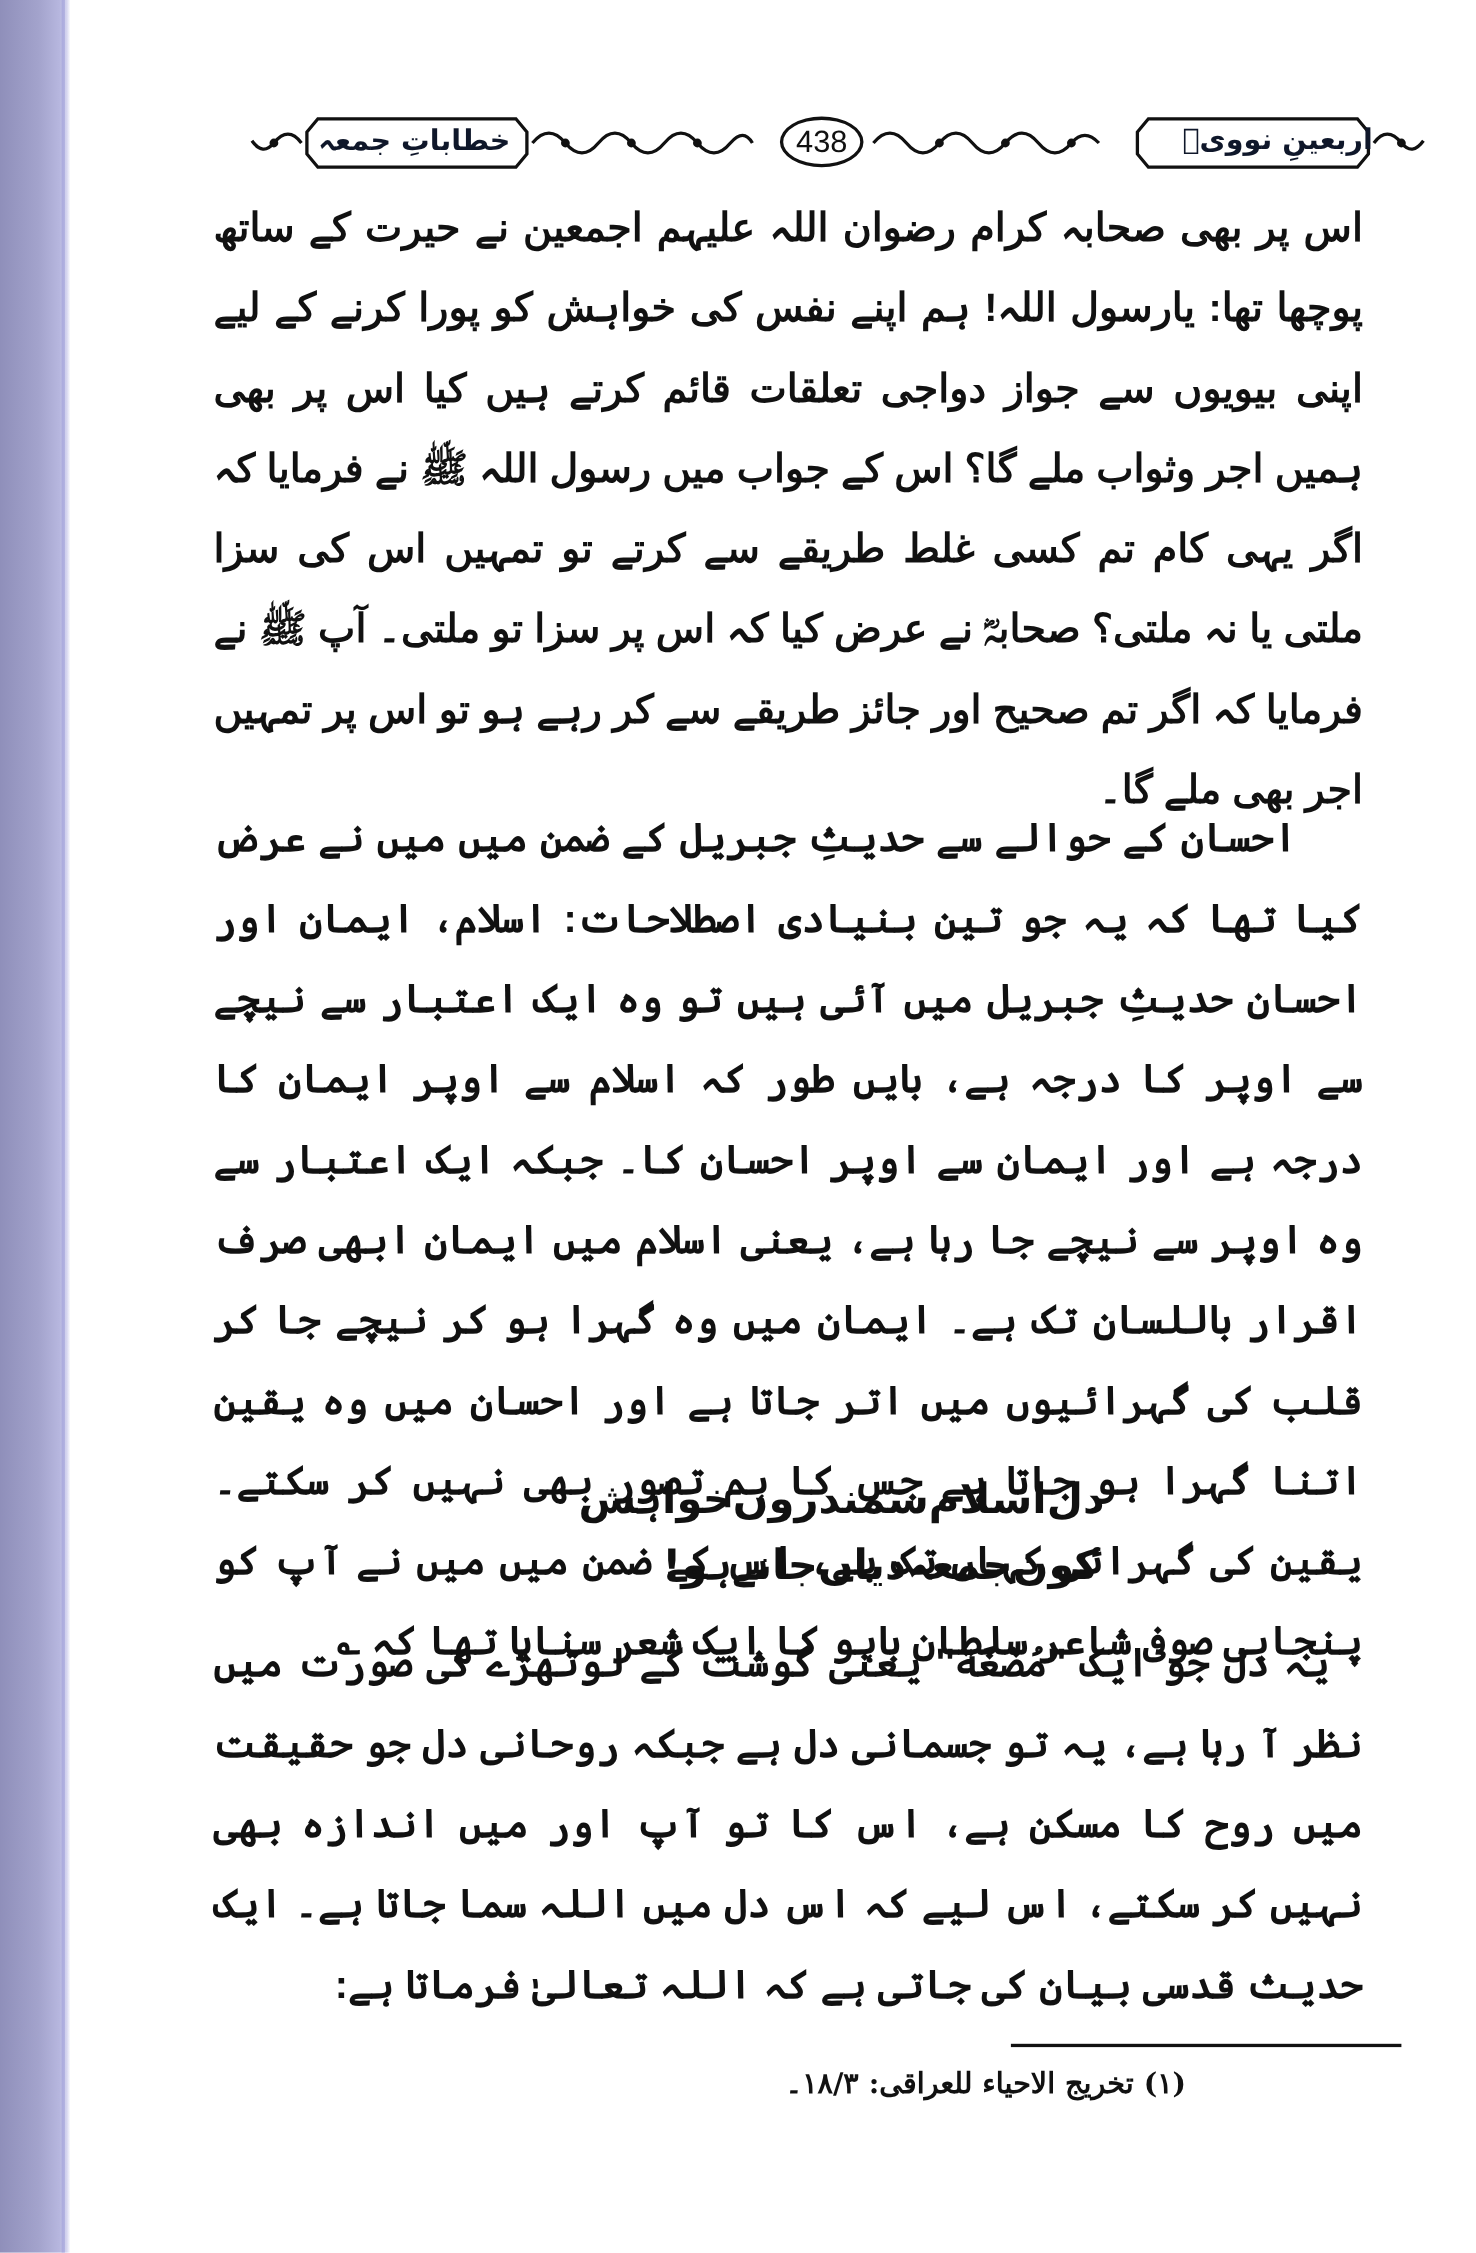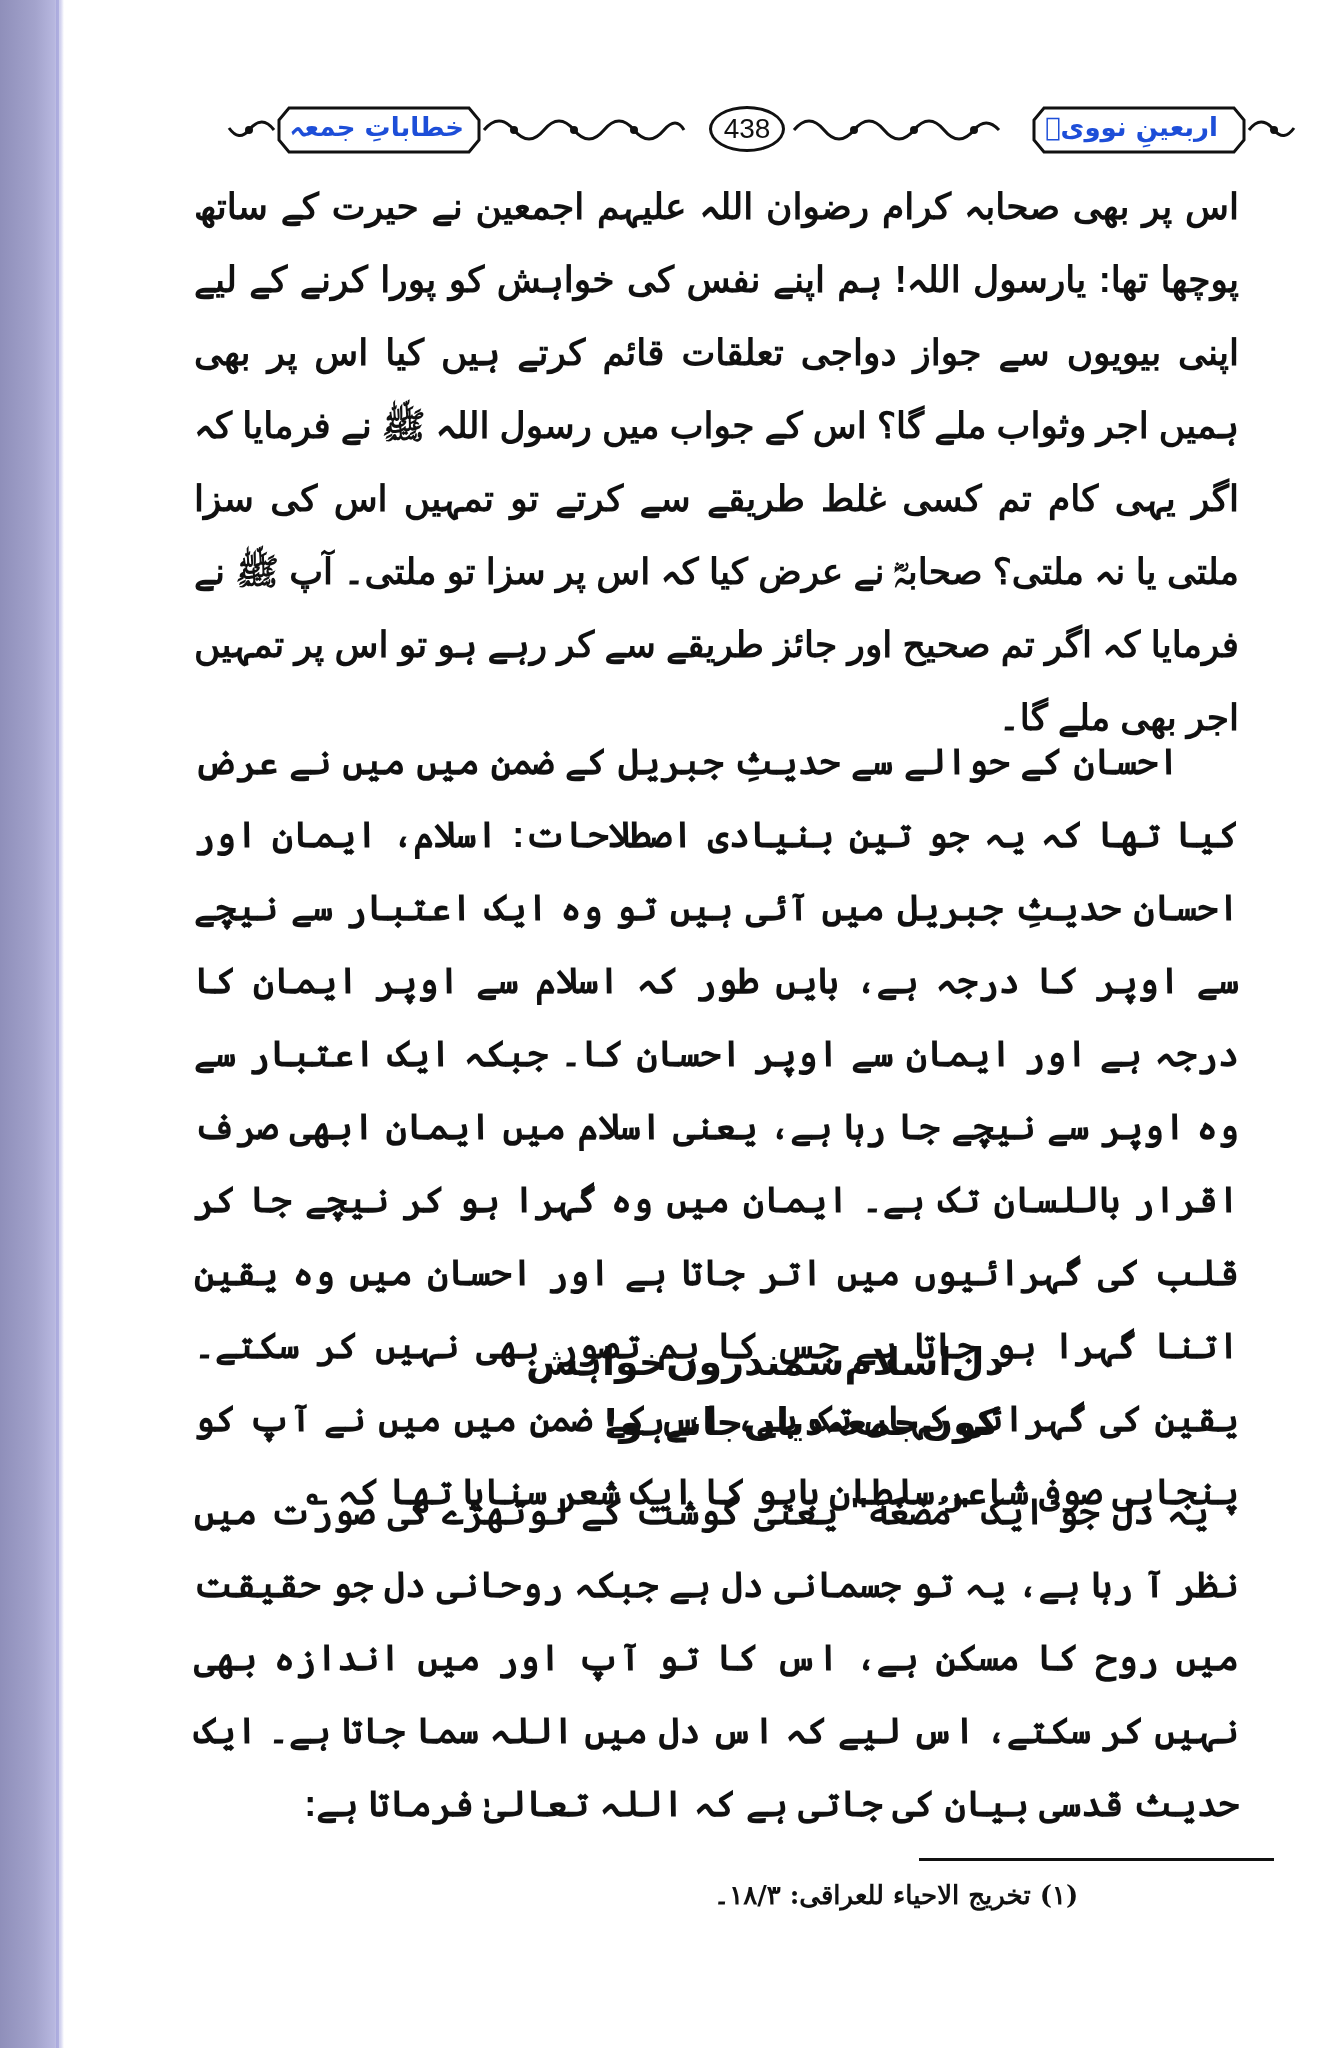--- a/index.html
+++ b/index.html
@@ -20,23 +20,23 @@
   .page {
     position: absolute; left: 64px; top: 0; width: 1278px; height: 2048px;
   }
   
   .header {
     position: absolute; left: 150px; top: 100px; width: 1100px; height: 60px;
   }
   .header svg { position: absolute; left: 0; top: 0; }
   .hdr-text {
     position: absolute; top: 12px; font-size: 26px; font-weight: bold;
-    direction: rtl; white-space: nowrap; color: #1d4ed8;
+    direction: rtl; white-space: nowrap; color: #0f172a;
   }
-  .hdr-book { left: 834px; width: 170px; text-align: center; }
+  .hdr-book { left: 864px; width: 170px; text-align: center; }
   .hdr-series { left: 80px; width: 170px; text-align: center; }
   .hdr-page {
     position: absolute; left: 495px; top: 6px; width: 76px; height: 46px;
     border: 3px solid #111; border-radius: 50%;
     font-family: "Liberation Sans", sans-serif; font-size: 28px; font-weight: normal;
     display: flex; align-items: center; justify-content: center; box-sizing: border-box;
   }
   .body-text {
     position: absolute; left: 130px; width: 1045px;
     direction: rtl; text-align: justify; text-align-last: right;

